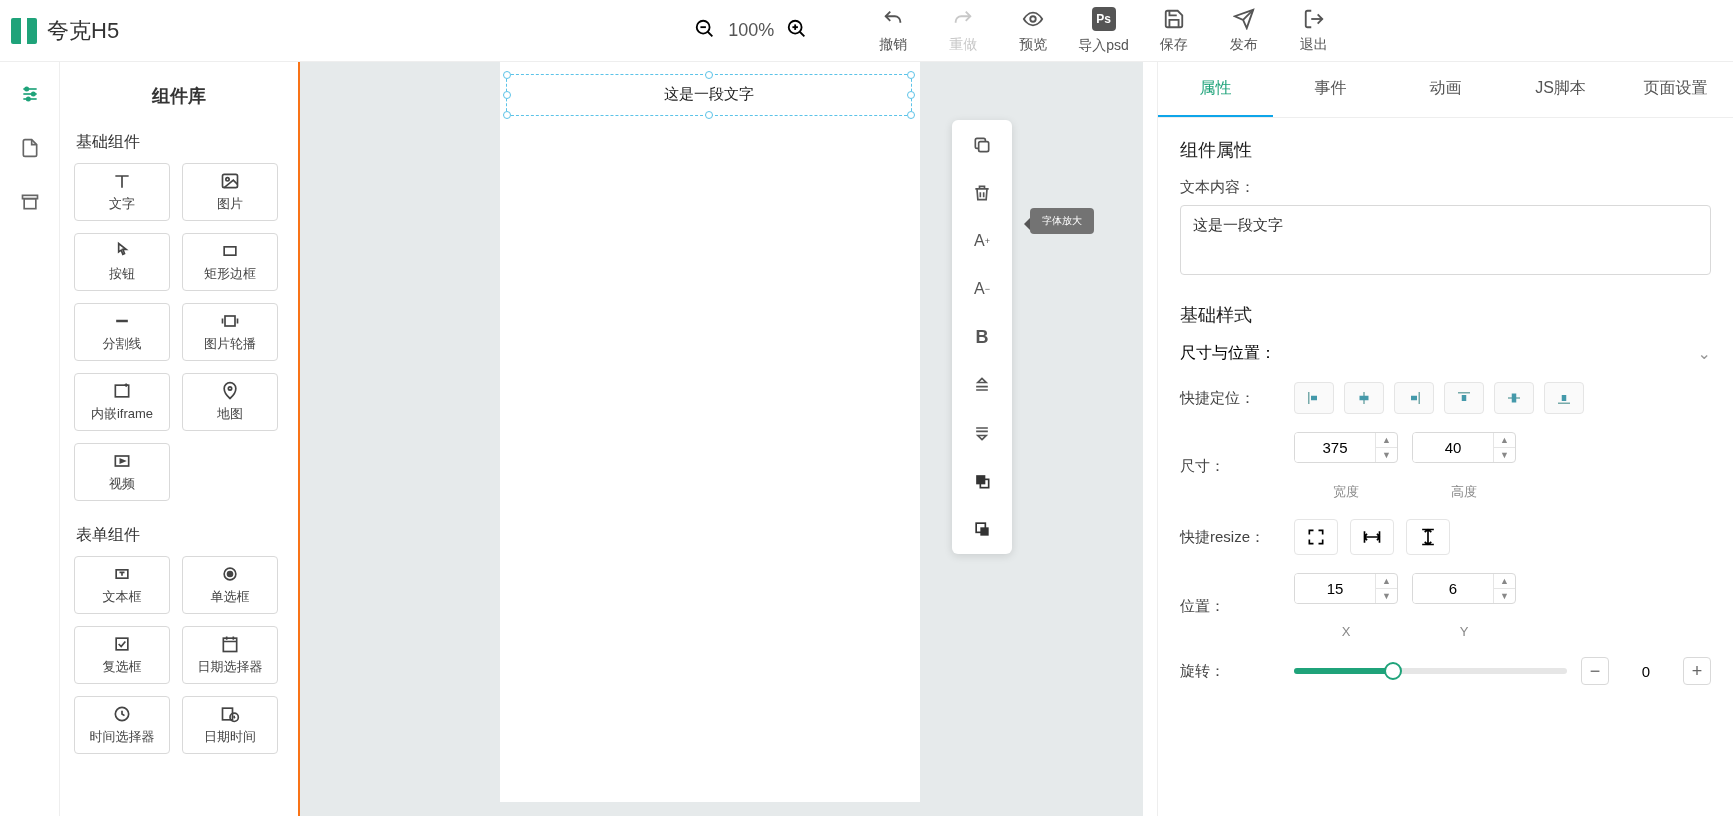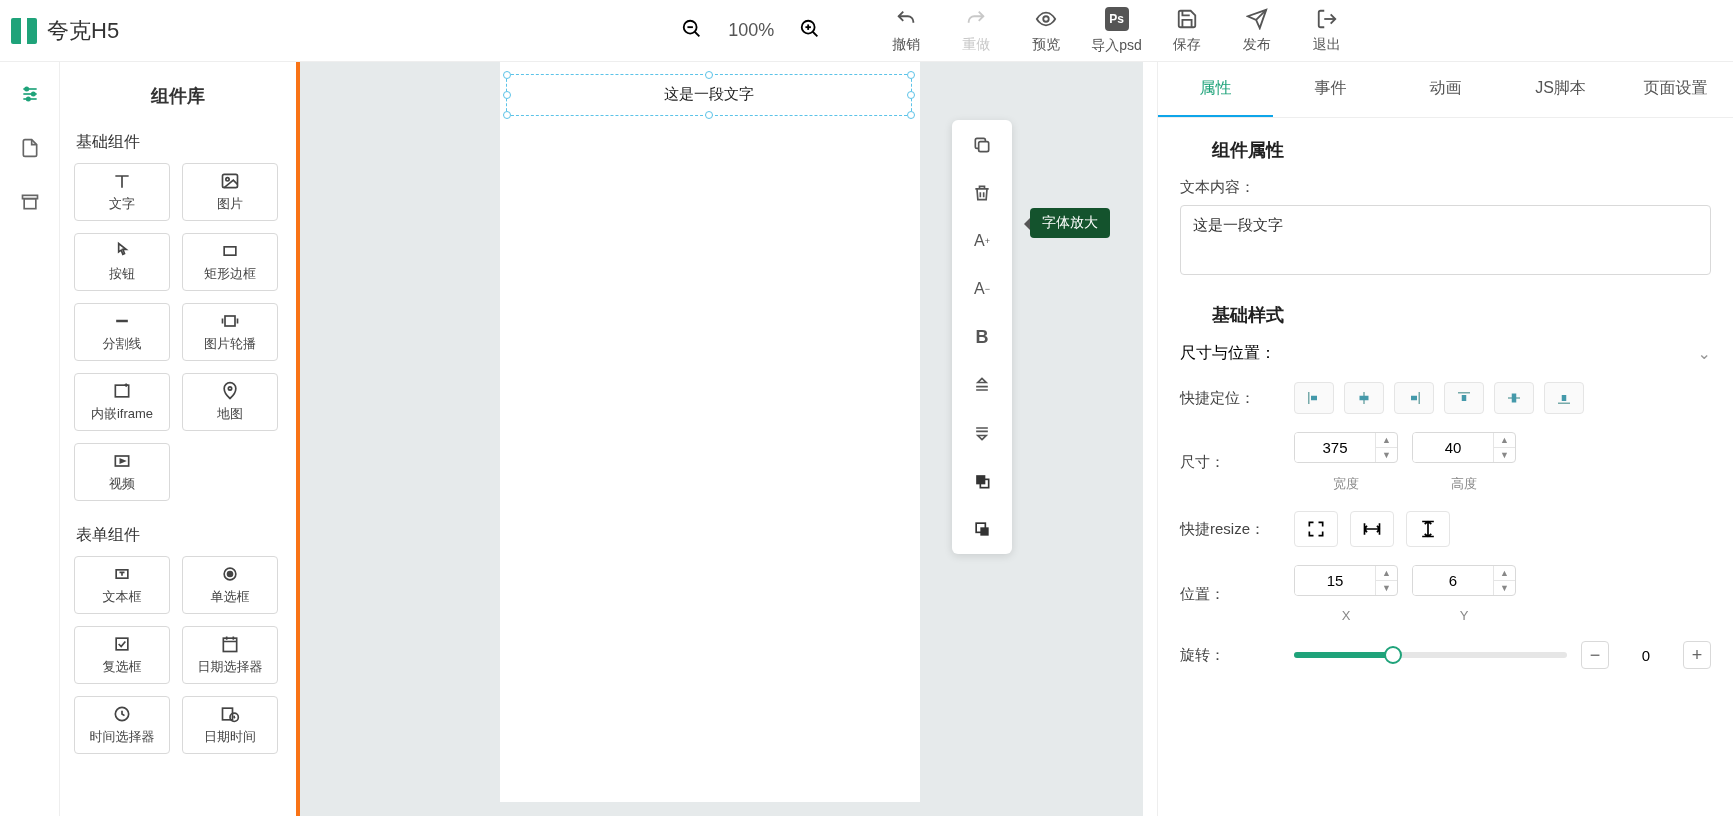--- a/index.html
+++ b/index.html
@@ -6,80 +6,80 @@
   body { width: 1733px; height: 816px; overflow: hidden; background: #fff; }
 
   
   .header { height: 62px; border-bottom: 1px solid #eee; display: flex; align-items: center; }
   .logo-box { display: flex; align-items: center; gap: 10px; padding-left: 11px; width: 300px; }
   .logo-mark { width: 26px; height: 26px; background: #1fa37a; position: relative; border-radius: 2px; }
   .logo-mark::after { content:""; position:absolute; left:10px; top:0; width:6px; height:26px; background:#fff; }
   .logo-text { font-size: 22px; color: #333; font-weight: 500; }
 
   .top-center { flex:1; display:flex; align-items:center; justify-content:center; gap: 20px; }
-  .zoom-group { display:flex; align-items:center; gap: 25px; margin-right: 40px; }
+  .zoom-group { display:flex; align-items:center; gap: 12px; margin-right: 40px; }
   .zoom-val { font-size: 18px; color: #555; }
   .top-btn { display:flex; flex-direction:column; align-items:center; justify-content:center; gap:6px; color:#555; font-size:14px; min-width:50px; cursor:pointer; }
   .top-btn.redo { color: #c8c8c8; }
   .top-btn svg, .zoom-group svg { width: 22px; height: 22px; }
   .ps-badge { width: 24px; height: 24px; background:#555; color:#fff; border-radius:4px; display:flex; align-items:center; justify-content:center; font-size:12px; font-weight:bold; }
 
   
   .left-rail { position:absolute; top:62px; left:0; width:60px; height:754px; background:#fff; border-right:1px solid #eee; display:flex; flex-direction:column; align-items:center; gap:26px; padding-top:18px; }
   .rail-item { width:28px; height:28px; display:flex; align-items:center; justify-content:center; color:#666; cursor:pointer; }
   .rail-item.active { color:#1fa37a; }
   .rail-item svg { width:20px; height:20px; }
 
   
-  .comp-panel { position:absolute; top:62px; left:60px; width:240px; height:754px; border-right:4px solid #f97316; overflow-y:auto; background:#fff; }
+  .comp-panel { position:absolute; top:62px; left:60px; width:240px; height:754px; border-right:2px solid #f97316; overflow-y:auto; background:#fff; }
   .comp-title { text-align:center; font-size:18px; font-weight:600; color:#333; padding:22px 0 18px; }
   .group-title { font-size:16px; color:#333; padding:6px 16px 10px; font-weight:500;font-family:Liberation Serif, serif; }
   .comp-grid { display:flex; flex-wrap:wrap; gap:12px; padding:0 14px 18px; }
   .comp-item { width:96px; height:58px; border:1px solid #d9d9d9; border-radius:4px; display:flex; flex-direction:column; align-items:center; justify-content:center; gap:4px; color:#444; font-size:13px; cursor:pointer; }
   .comp-item svg { width:20px; height:20px; }
 
   
   .canvas-area { position:absolute; top:62px; left:300px; right:590px; height:754px; background:#e6eaeb; overflow:auto; }
   .canvas-page { position:relative; margin:0 auto; margin-top:0; width:420px; min-height:740px; background:#fff; }
   .sel-box { position:absolute; left:6px; top:12px; width:406px; height:42px; border:1px dashed #5cc3e8; }
   .sel-text { text-align:center; line-height:30px; font-size:15px; color:#222; margin-top:4px; }
   .handle { position:absolute; width:8px; height:8px; border:1px solid #5cc3e8; background:#fff; border-radius:50%; }
   .h-nw{left:-4px;top:-4px}.h-ne{right:-4px;top:-4px}.h-sw{left:-4px;bottom:-4px}.h-se{right:-4px;bottom:-4px}
   .h-n{left:calc(50% - 4px);top:-4px}.h-s{left:calc(50% - 4px);bottom:-4px}.h-w{left:-4px;top:calc(50% - 4px)}.h-e{right:-4px;top:calc(50% - 4px)}
 
   
   .float-tb { position:absolute; top:120px; left:952px; width:60px; background:#fff; border-radius:6px; box-shadow:0 2px 8px rgba(0,0,0,.12); display:flex; flex-direction:column; align-items:center; padding:10px 0; gap:18px; }
   .ft-btn { width:30px; height:30px; display:flex; align-items:center; justify-content:center; color:#555; cursor:pointer; font-size:16px; font-weight:500; position:relative;}
   .ft-btn svg{width:20px;height:20px;}
-  .tooltip { position:absolute; left:74px; top:208px; background:#14532d; color:#fff; font-size:14px; padding:6px 12px; border-radius:4px; white-space:nowrap; }
+  .tooltip { position:absolute; left:74px; top:208px; background:#737373; color:#fff; font-size:10px; padding:6px 12px; border-radius:4px; white-space:nowrap; }
   .tooltip::before{content:"";position:absolute;left:-6px;top:10px;border:6px solid transparent;border-right-color:#555;border-left:none;}
 
   
   .prop-panel { position:absolute; right:0; top:62px; width:576px; height:754px; border-left:1px solid #eee; overflow-y:auto; background:#fff; }
   .prop-tabs { display:flex; border-bottom:1px solid #eee; }
   .ptab { flex:1; text-align:center; padding:16px 0; font-size:16px; color:#555; cursor:pointer; }
   .ptab.active { color:#1fa37a; border-bottom:2px solid #0ea5e9; }
   .prop-body { padding:20px 22px; }
-  .sec-title { font-size:18px; font-weight:700; color:#222; margin-bottom:16px;margin-left:32px; }
+  .sec-title { font-size:18px; font-weight:400; color:#222; margin-bottom:16px; }
   .field-label { font-size:15px; color:#444; margin-bottom:8px; display:block; }
   .textarea { width:100%; height:70px; border:1px solid #d9d9d9; border-radius:4px; padding:10px 12px; font-size:15px; color:#333; resize:none; }
   .sec-spacer { height:24px; }
   .row { display:flex; align-items:center; gap:14px; margin-bottom:18px; }
   .row-label { width:100px; font-size:15px; color:#444; }
   .chev { margin-left:auto; color:#999; }
   .pos-btns { display:flex; gap:10px; }
   .pos-btn { width:40px; height:32px; border:1px solid #e5e5e5; border-radius:4px; background:#fafafa; display:flex; align-items:center; justify-content:center; cursor:pointer; }
   .pos-btn svg{width:18px;height:18px;}
   .num-group { display:flex; flex-direction:column; align-items:center; }
   .num-box { display:flex; border:1px solid #d9d9d9; border-radius:4px; overflow:hidden; }
   .num-box input { width:80px; border:none; text-align:center; font-size:15px; padding:6px 0; outline:none; }
   .num-spin { width:22px; display:flex; flex-direction:column; border-left:1px solid #e5e5e5; }
   .num-spin div { flex:1; display:flex; align-items:center; justify-content:center; font-size:9px; color:#888; cursor:pointer; }
   .num-spin div:first-child{border-bottom:1px solid #e5e5e5;}
-  .num-sub { font-size:13px; color:#888; margin-top:12px; }
+  .num-sub { font-size:13px; color:#888; margin-top:20px; }
   .resize-btns { display:flex; gap:12px; }
   .rs-btn { width:44px; height:36px; border:1px solid #e5e5e5; border-radius:4px; display:flex; align-items:center; justify-content:center; cursor:pointer; }
   .rs-btn svg{width:20px;height:20px;}
   .slider-wrap { display:flex; align-items:center; gap:14px; flex:1; }
   .slider { flex:1; height:6px; background:#e6e6e6; border-radius:3px; position:relative; }
   .slider-fill { position:absolute; left:0; top:0; height:6px; background:#1fa37a; border-radius:3px; width:35%; }
   .slider-thumb { position:absolute; left:33%; top:-6px; width:18px; height:18px; border:2px solid #1fa37a; background:#fff; border-radius:50%; }
   .step-btn { width:28px; height:28px; border:1px solid #d9d9d9; border-radius:4px; display:flex; align-items:center; justify-content:center; font-size:18px; color:#666; cursor:pointer; }
   .rot-val { width:46px; text-align:center; font-size:15px; }
 </style>

